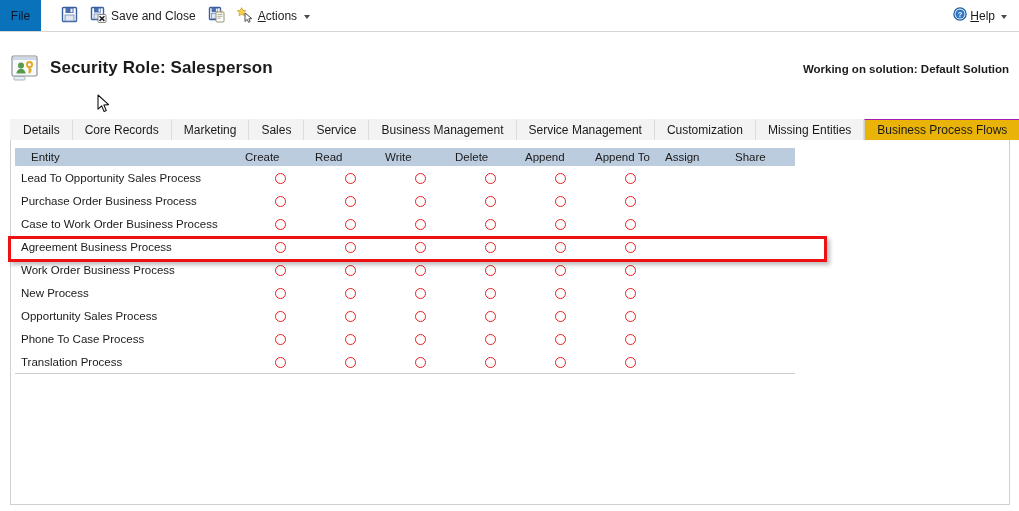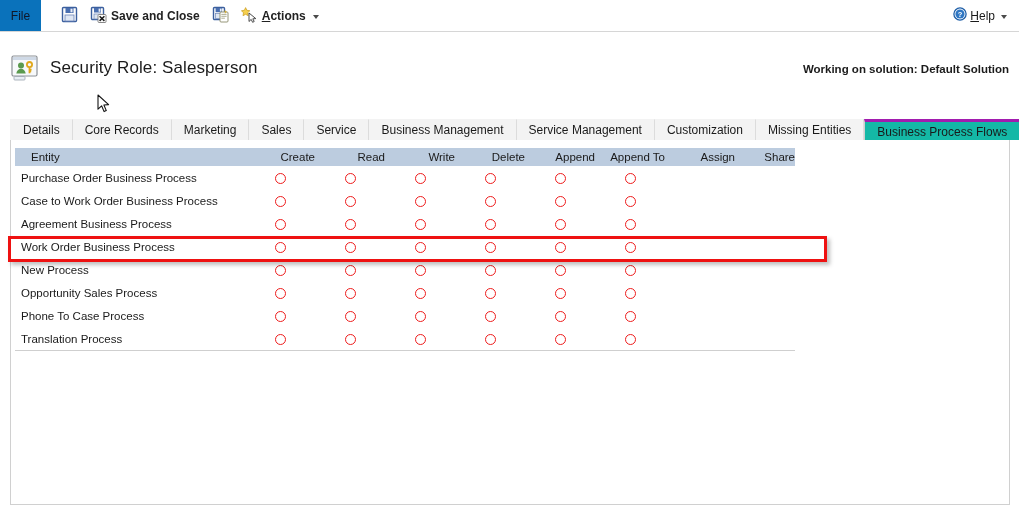--- a/index.html
+++ b/index.html
@@ -46,21 +46,21 @@
   .cmd-btn {
     display: flex;
     align-items: center;
     gap: 4px;
     padding: 2px 6px;
     cursor: pointer;
     white-space: nowrap;
     font-size: 12px;
     color: #222;
   }
-  .cmd-label { line-height: 1; font-weight: bold; }
+  .cmd-label { line-height: 1; }
   .cmd-label u { text-decoration: underline; }
   .caret {
     display: inline-block;
     width: 0; height: 0;
     border-left: 3.5px solid transparent;
     border-right: 3.5px solid transparent;
     border-top: 4px solid #4a4a4a;
     margin-left: 3px;
     position: relative;
     top: 1px;
@@ -86,21 +86,21 @@
     height: 72px;
     background: #ffffff;
     display: flex;
     align-items: center;
     padding-left: 10px;
     box-sizing: border-box;
   }
   #role-icon { flex: 0 0 auto; margin-right: 10px; }
   #page-title {
     font-size: 17px;
-    font-weight: normal;
+    font-weight: bold;
     color: #1b1b1b;
     letter-spacing: 0.1px;
     text-align: right;
   }
   #solution-note {
     position: absolute;
     right: 10px;
     top: 31px;
     font-size: 11.5px;
     font-weight: bold;
@@ -135,24 +135,24 @@
     background: #f3f3f3;
     border-right: 1px solid #dcdcdc;
     border-top: 1px solid #f3f3f3;
     cursor: pointer;
     white-space: nowrap;
     box-sizing: border-box;
     margin-top: 20px;
   }
   .tab:first-child { border-left: 1px solid #f3f3f3; }
   .tab.active {
-    background: #14b8a6;
+    background: #eab308;
     border-right: 1px solid #cfcfcf;
     border-left: 1px solid #cfcfcf;
-    border-top: 3px solid #a21caf;
+    border-top: 1px solid #a21caf;
   }
 
   
   #content-panel {
     position: absolute;
     left: 10px;
     top: 140px;
     width: 1000px;
     height: 365px;
     background: #ffffff;
@@ -170,21 +170,21 @@
     width: 780px;
     margin: 8px 0 0 4px;
   }
   #priv-table th {
     background: #bcccdf;
     font-size: 11.5px;
     font-weight: normal;
     color: #1a1a1a;
     height: 18px;
     padding: 0;
-    text-align: right;
+    text-align: left;
     vertical-align: middle;
   }
   #priv-table th.entity-col {
     text-align: left;
     padding-left: 16px;
   }
   #priv-table td {
     height: 23px;
     padding: 0;
     font-size: 11.5px;
@@ -366,20 +366,31 @@
         <th>Write</th>
         <th>Delete</th>
         <th>Append</th>
         <th>Append To</th>
         <th>Assign</th>
         <th>Share</th>
       </tr>
     </thead>
     <tbody id="priv-body">
         <tr>
+          <td class="entity-name">Lead To Opportunity Sales Process</td>
+          <td><span class="priv-circle"></span></td>
+          <td><span class="priv-circle"></span></td>
+          <td><span class="priv-circle"></span></td>
+          <td><span class="priv-circle"></span></td>
+          <td><span class="priv-circle"></span></td>
+          <td><span class="priv-circle"></span></td>
+          <td></td>
+          <td></td>
+        </tr>
+        <tr>
           <td class="entity-name">Purchase Order Business Process</td>
           <td><span class="priv-circle"></span></td>
           <td><span class="priv-circle"></span></td>
           <td><span class="priv-circle"></span></td>
           <td><span class="priv-circle"></span></td>
           <td><span class="priv-circle"></span></td>
           <td><span class="priv-circle"></span></td>
           <td></td>
           <td></td>
         </tr>

